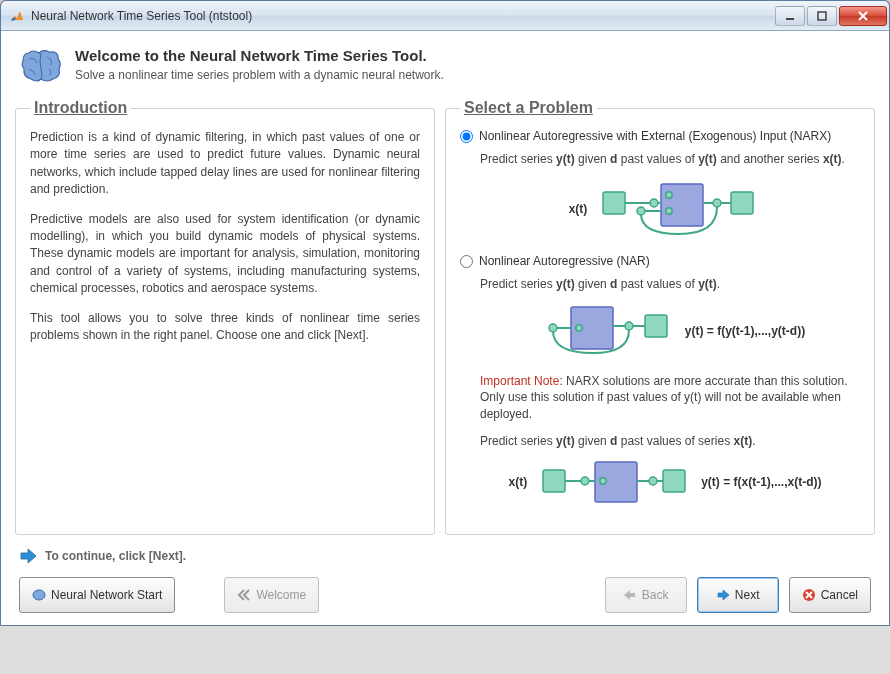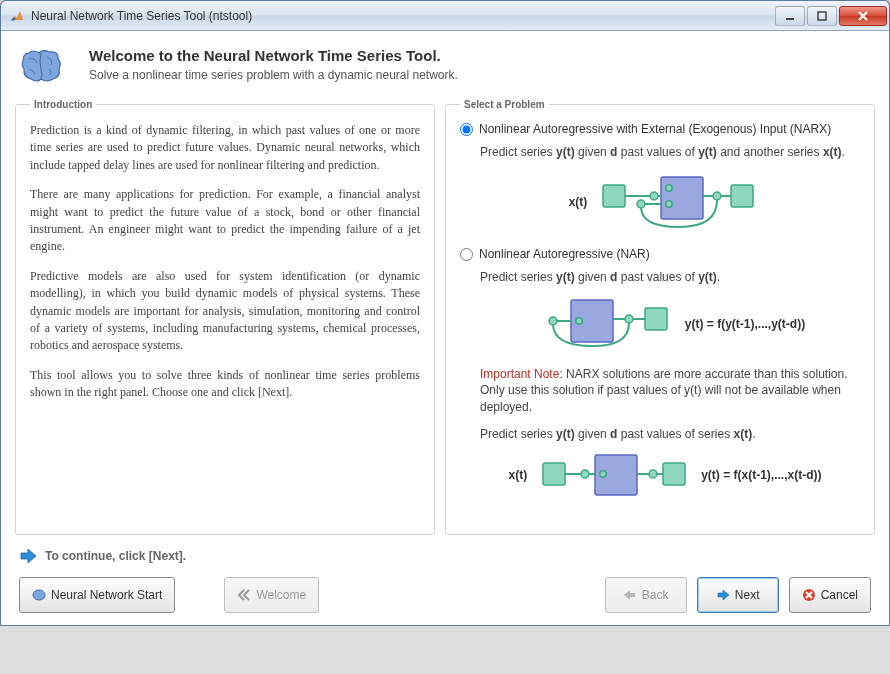--- a/index.html
+++ b/index.html
@@ -36,40 +36,40 @@
     background: linear-gradient(#f29a8c,#d94f3d 48%, #c63a26 52%, #e27764);
     color: #fff; border-color: #a02f1e;
   }
   
   .content {
     flex: 1; background: #fff;
     display: flex; flex-direction: column;
     padding: 10px 14px 8px 14px;
   }
   
-  .header { display: flex; gap: 26px; padding: 6px 4px 14px 4px; border-bottom: none; }
+  .header { display: flex; gap: 12px; padding: 6px 4px 14px 4px; border-bottom: none; }
   .brain-icon { width: 44px; height: 38px; flex: none; }
   .header-text h1 { font-size: 15px; font-weight: bold; color: #333; margin-bottom: 4px; }
   .header-text p { font-size: 12px; color: #555; }
   
   .panels { flex: 1; display: flex; gap: 10px; }
   
   fieldset.group {
     border: 1px solid #d0d0d0;
     border-radius: 3px;
     padding: 12px 14px;
     position: relative;
   }
   fieldset.group > legend {
-    padding: 0 4px; font-size: 10px; font-weight: bold; color: #666;
+    padding: 0 4px; font-size: 16px; font-weight: bold; color: #666; text-decoration: underline;
   }
   .intro-group { flex: 0 0 420px; }
   .select-group { flex: 1; }
   
-  .intro-group p { margin-bottom: 12px; line-height: 1.45; color: #444; text-align: justify; font-family: Liberation Serif, serif; }
+  .intro-group p { margin-bottom: 12px; line-height: 1.45; color: #444; text-align: justify; }
   
   .problem-block { margin-bottom: 14px; }
   .radio-row { display: flex; align-items: flex-end; gap: 6px; margin-bottom: 8px; }
   .radio-row input { margin: 0; }
   .radio-row label { font-size: 12px; color: #333; cursor: pointer; }
   .problem-desc { margin-left: 20px; font-size: 12px; color: #444; margin-bottom: 10px; line-height: 1.4; }
   .problem-desc b { font-weight: bold; }
   .important { color: #c03020; }
   
   .diagram-wrap { display: flex; align-items: center; justify-content: center; gap: 10px; margin: 6px 0 6px 10px; }
@@ -145,21 +145,20 @@
         <h1>Welcome to the Neural Network Time Series Tool.</h1>
         <p>Solve a nonlinear time series problem with a dynamic neural network.</p>
       </div>
     </div>
 
     <div class="panels">
 
       <fieldset class="group intro-group">
         <legend>Introduction</legend>
         <p>Prediction is a kind of dynamic filtering, in which past values of one or more time series are used to predict future values. Dynamic neural networks, which include tapped delay lines are used for nonlinear filtering and prediction.</p>
-        <p>There are many applications for prediction. For example, a financial analyst might want to predict the future value of a stock, bond or other financial instrument. An engineer might want to predict the impending failure of a jet engine.</p>
         <p>Predictive models are also used for system identification (or dynamic modelling), in which you build dynamic models of physical systems. These dynamic models are important for analysis, simulation, monitoring and control of a variety of systems, including manufacturing systems, chemical processes, robotics and aerospace systems.</p>
         <p>This tool allows you to solve three kinds of nonlinear time series problems shown in the right panel. Choose one and click [Next].</p>
       </fieldset>
 
       <fieldset class="group select-group">
         <legend>Select a Problem</legend>
 
         <div class="problem-block">
           <div class="radio-row">
             <input type="radio" name="prob" id="r-narx" checked="" style="">

